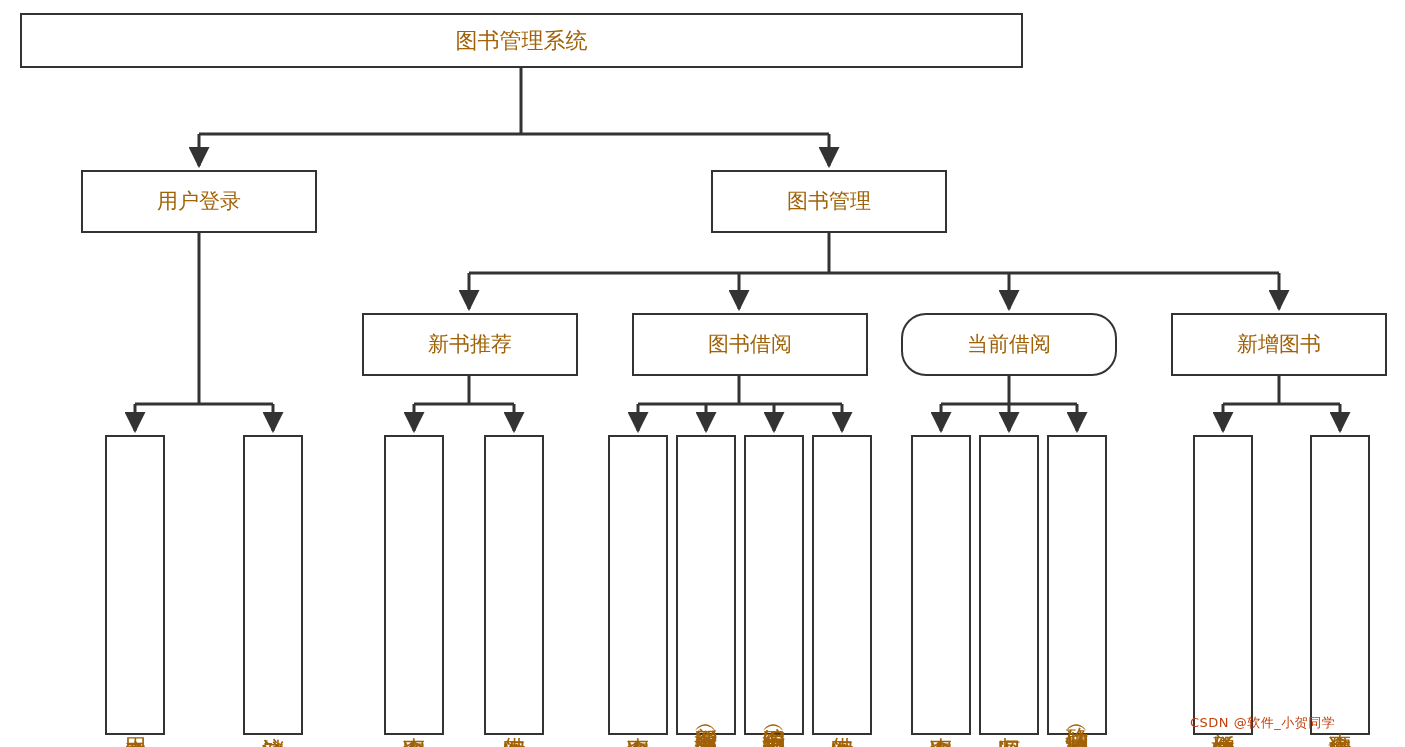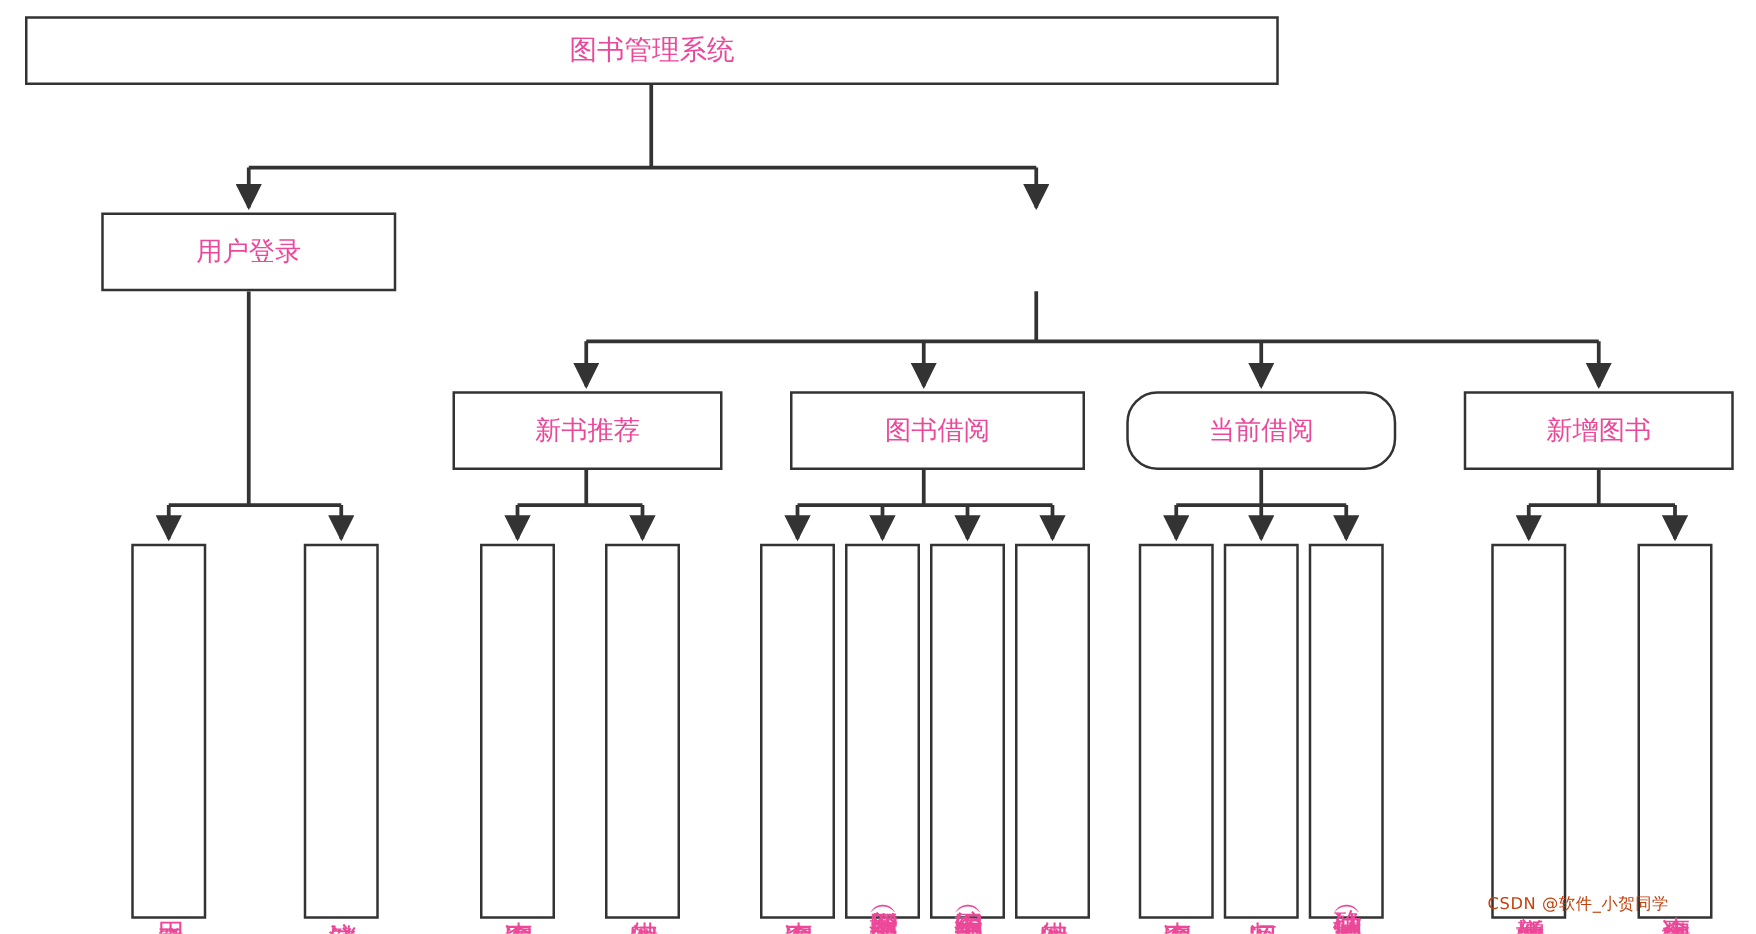--- a/index.html
+++ b/index.html
@@ -28,21 +28,21 @@
   .node {
     position: absolute;
     box-sizing: border-box;
     background: #ffffff;
     border: 2px solid #333333;
     display: flex;
     align-items: center;
     justify-content: center;
   }
   .node-label {
-    color: #ec4899;
+    color: #a16207;
     line-height: 1.18;
     text-align: left;
     white-space: nowrap;
   }
   .node.horizontal .node-label {
     font-size: 21px;
   }
   .node.root .node-label {
     font-size: 22px;
   }
@@ -125,20 +125,23 @@
     </g>
   </svg>
 
   <div class="node root horizontal" style="left:20px; top:13px; width:1003px; height:55px;">
     <span class="node-label">图书管理系统</span>
   </div>
 
   <div class="node horizontal" style="left:81px; top:170px; width:236px; height:63px;">
     <span class="node-label">用户登录</span>
   </div>
+  <div class="node horizontal" style="left:711px; top:170px; width:236px; height:63px;">
+    <span class="node-label">图书管理</span>
+  </div>
 
   <div class="node horizontal" style="left:362px; top:313px; width:216px; height:63px;">
     <span class="node-label">新书推荐</span>
   </div>
   <div class="node horizontal" style="left:632px; top:313px; width:236px; height:63px;">
     <span class="node-label">图书借阅</span>
   </div>
   <div class="node horizontal" style="left:901px; top:313px; width:216px; height:63px;border-radius:25px;">
     <span class="node-label">当前借阅</span>
   </div>

